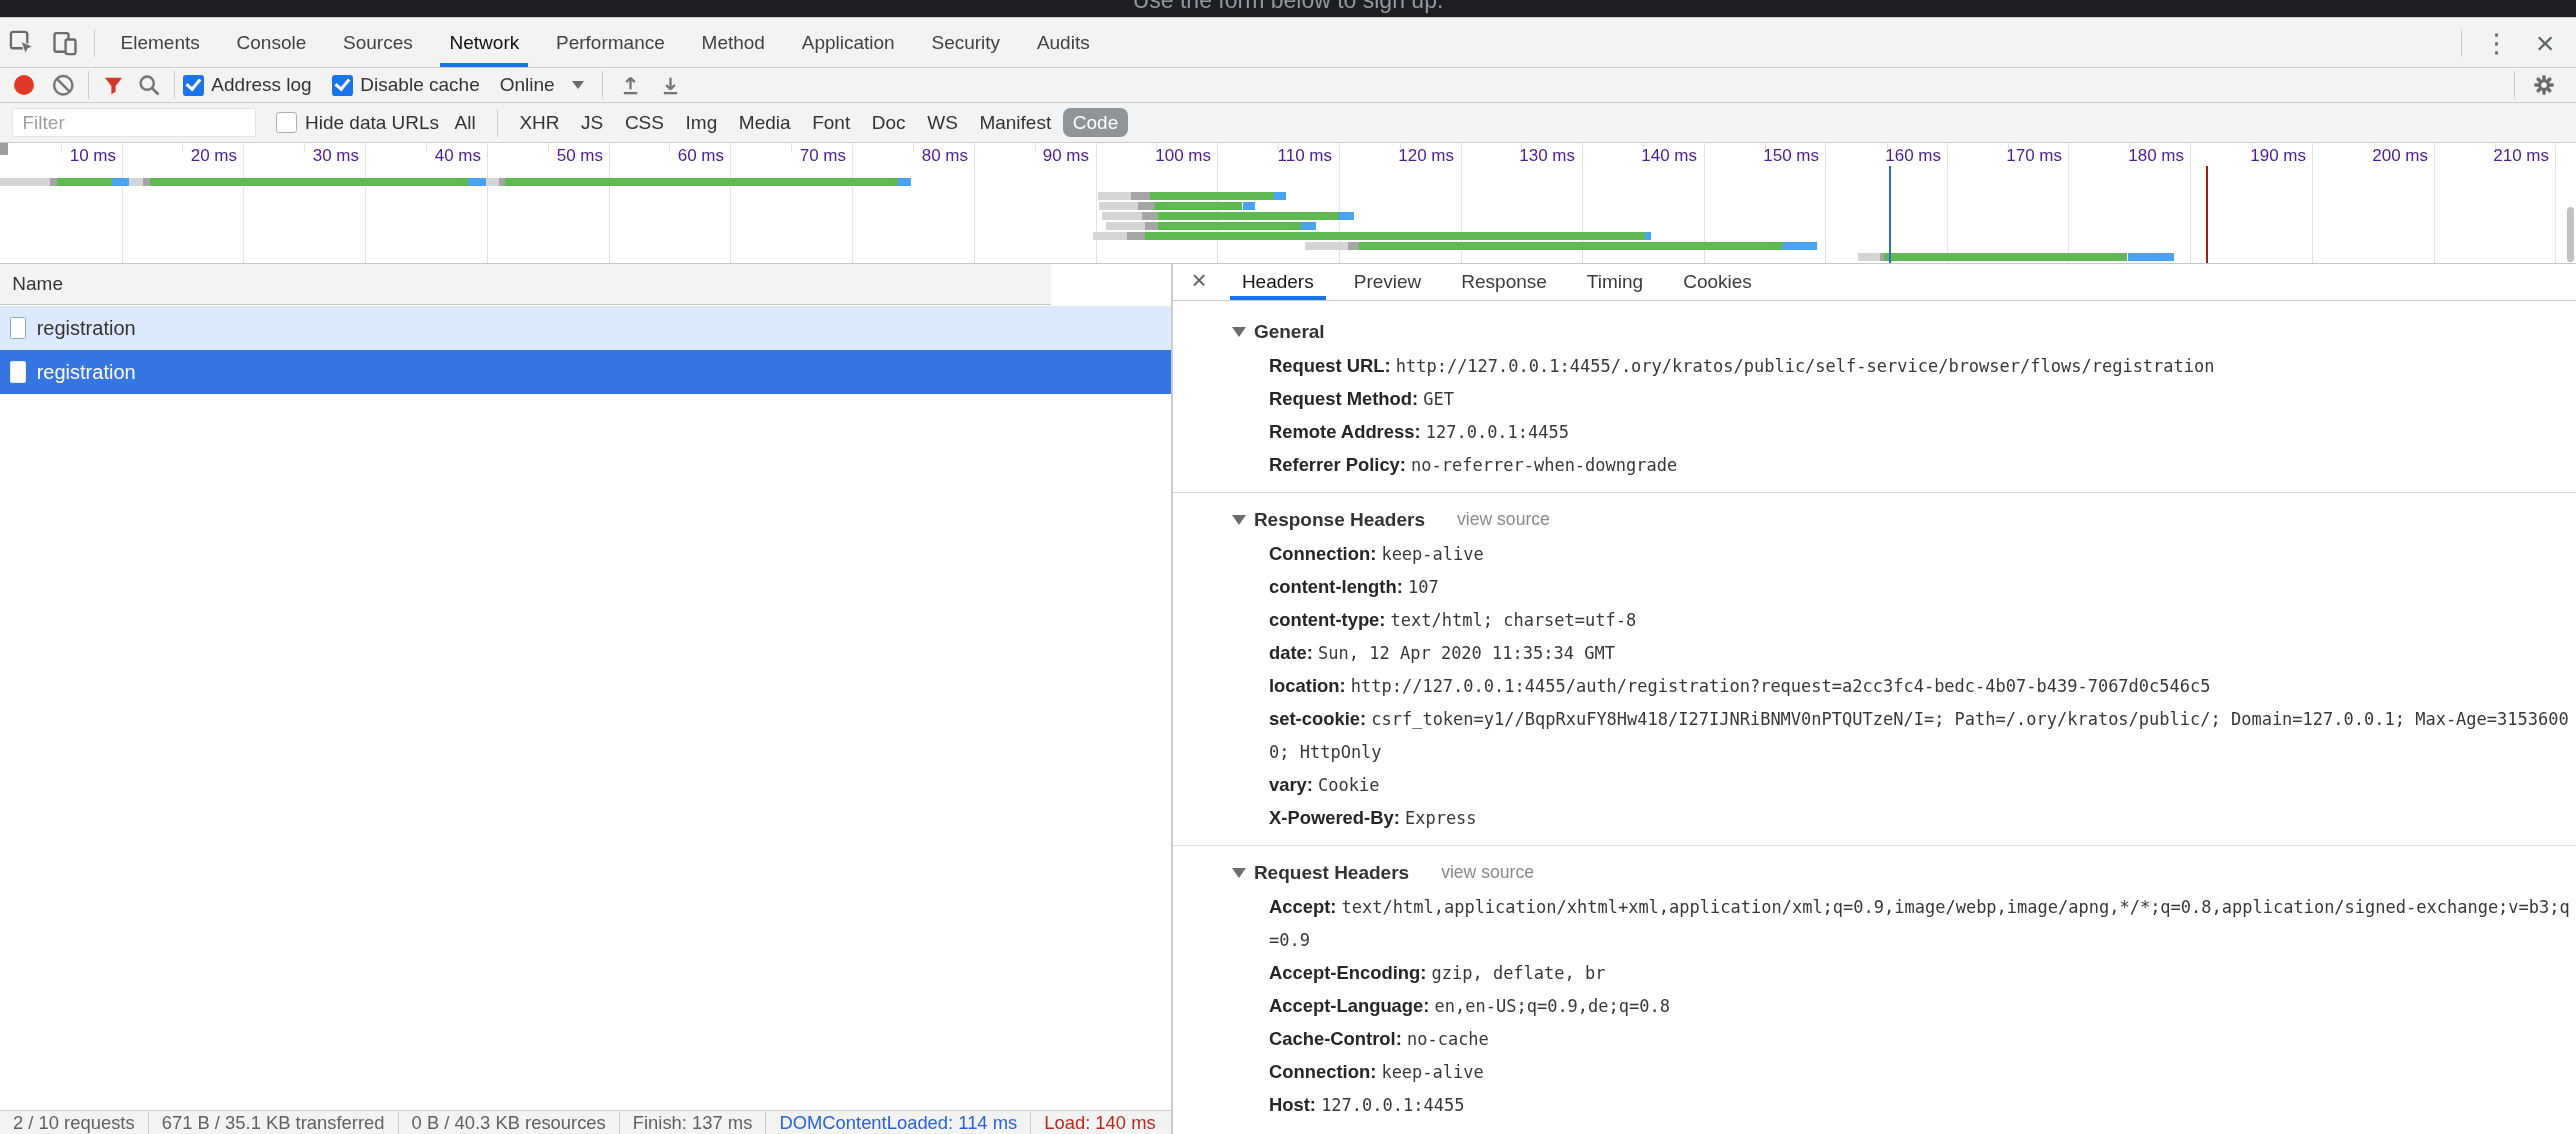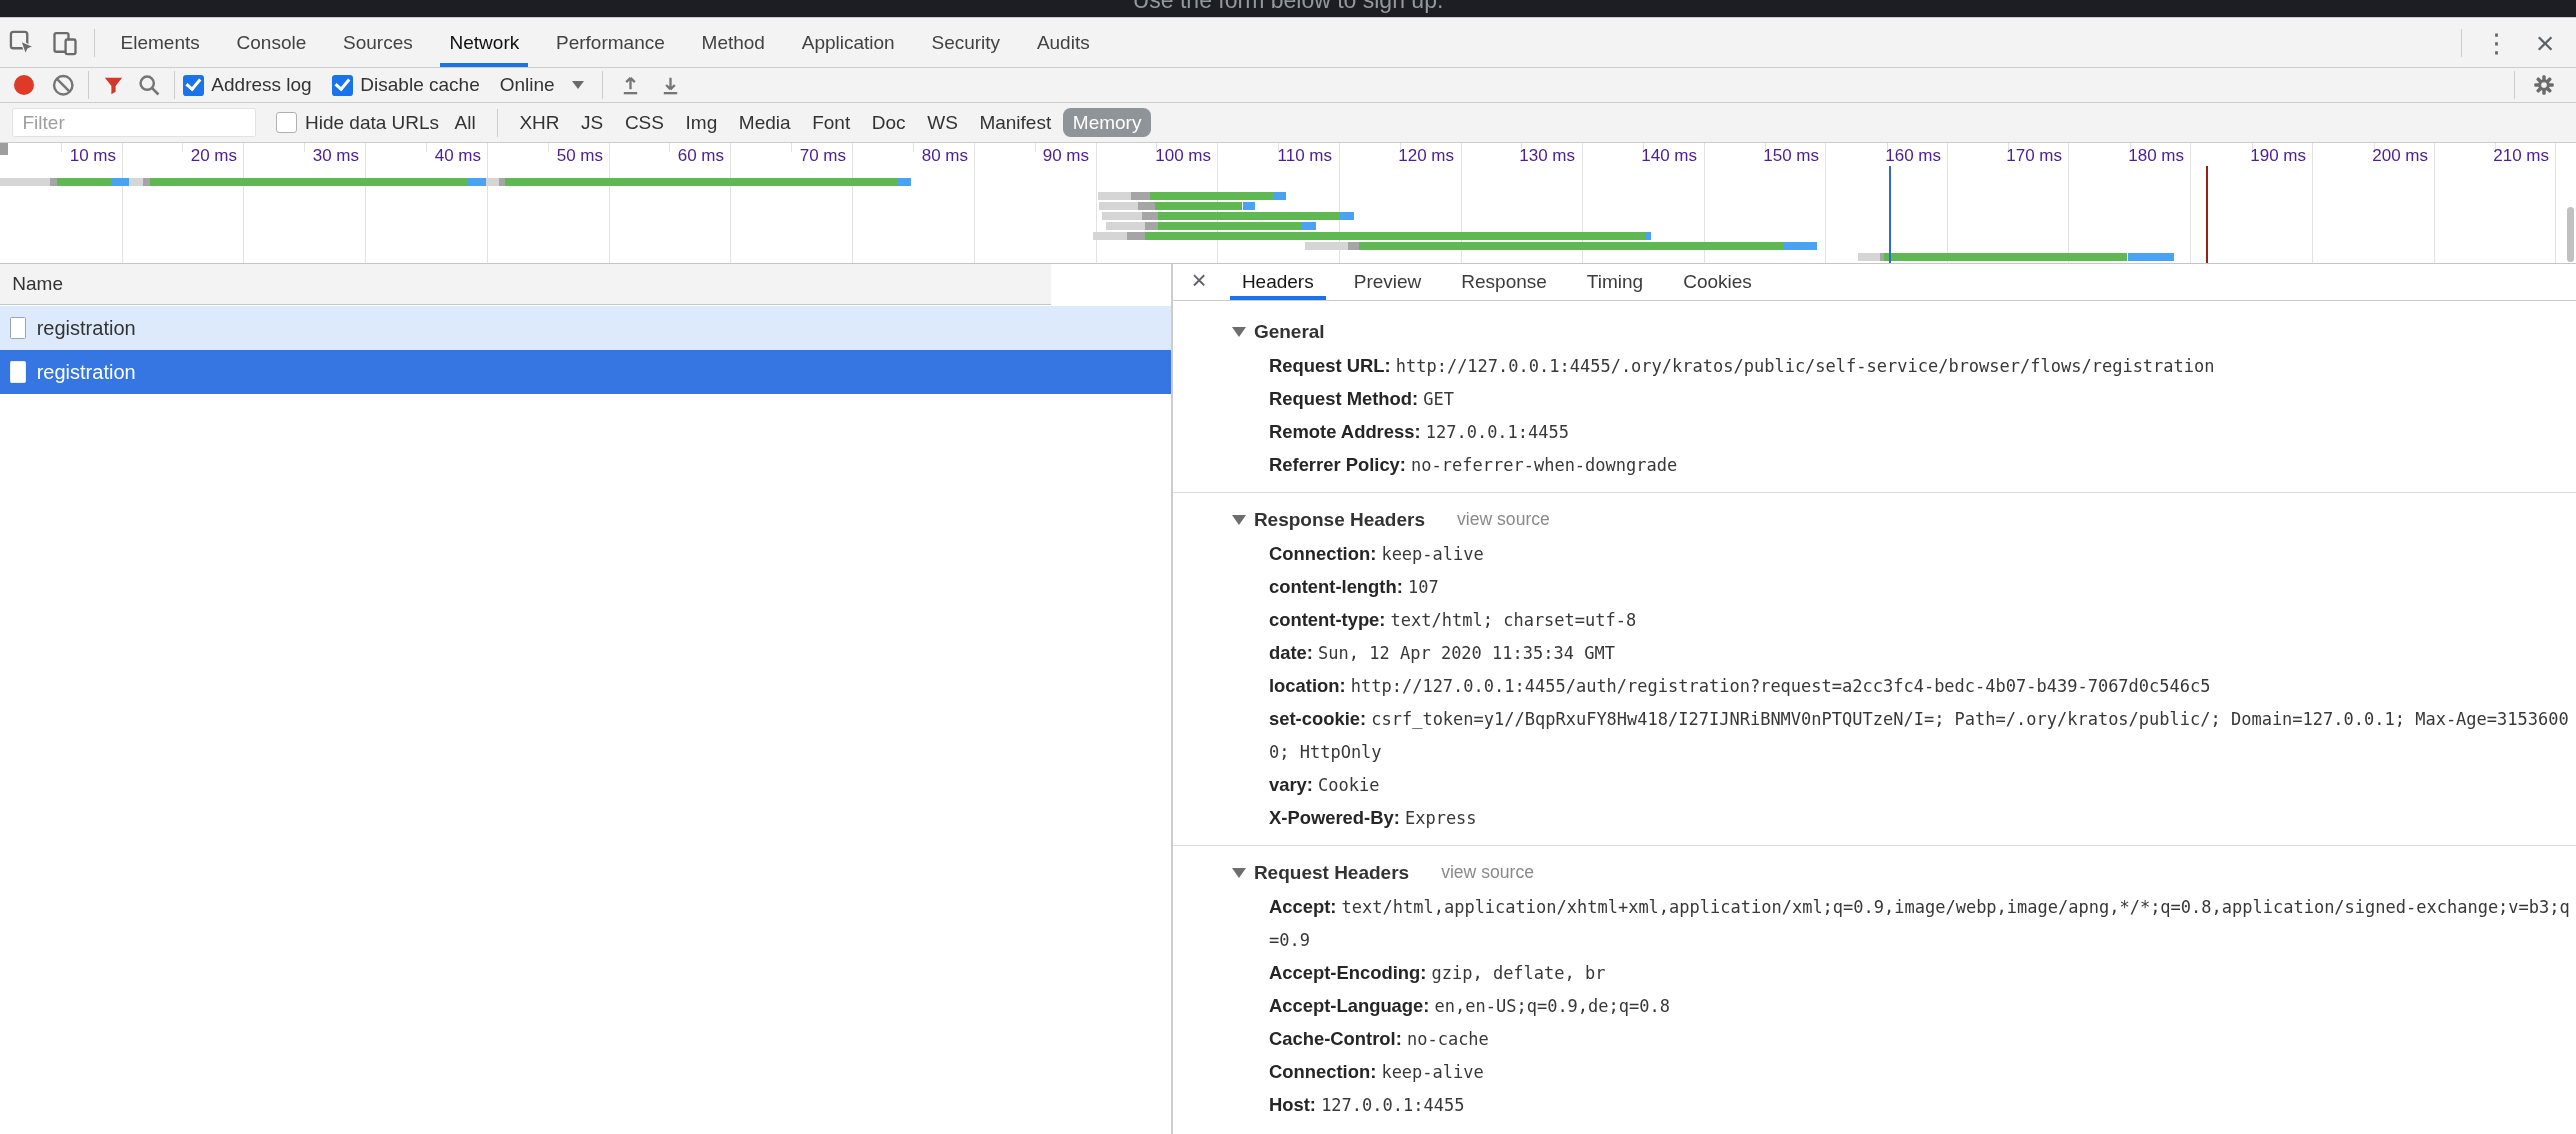--- a/index.html
+++ b/index.html
@@ -213,21 +213,21 @@
       <div class="vsep" style="margin: 0px 10.7px;"></div>
       <div class="ftype">XHR</div>
       <div class="ftype">JS</div>
       <div class="ftype">CSS</div>
       <div class="ftype">Img</div>
       <div class="ftype">Media</div>
       <div class="ftype">Font</div>
       <div class="ftype">Doc</div>
       <div class="ftype">WS</div>
       <div class="ftype">Manifest</div>
-      <div class="ftype selected">Memory</div>
+      <div class="ftype selected">Code</div>
     </div>
 </div>
 
 <div id="overview">
   <div class="ovblob"></div>
   <div class="ovscroll"></div>
 <div class="gridline" style="left: 122px;"></div>
     <div class="halftick" style="left: 61px;"></div>
     <div class="rlabel" style="right: 2460px;">10 ms</div>
     <div class="gridline" style="left: 243px;"></div>
@@ -342,20 +342,28 @@
     <div id="rows">
         <div class="netrow hl">
           <span class="docicon"></span>
           <span>registration</span>
         </div>
         <div class="netrow sel">
           <span class="docicon"></span>
           <span>registration</span>
         </div>
       </div>
+    <div id="statusbar">
+        <span class="stitem" style="color: rgb(97, 97, 97);">2 / 10 requests</span>
+        <span class="stitem" style="color: rgb(97, 97, 97);">671 B / 35.1 KB transferred</span>
+        <span class="stitem" style="color: rgb(97, 97, 97);">0 B / 40.3 KB resources</span>
+        <span class="stitem" style="color: rgb(97, 97, 97);">Finish: 137 ms</span>
+        <span class="stitem" style="color: rgb(41, 98, 217);">DOMContentLoaded: 114 ms</span>
+        <span class="stitem" style="color: rgb(192, 39, 26);">Load: 140 ms</span>
+      </div>
   </div>
   <div id="split"></div>
   <div id="rightpane">
     <div id="dtabs">
       <div class="dclose">×</div>
     <div class="dtab selected">Headers</div>
         <div class="dtab">Preview</div>
         <div class="dtab">Response</div>
         <div class="dtab">Timing</div>
         <div class="dtab">Cookies</div>

